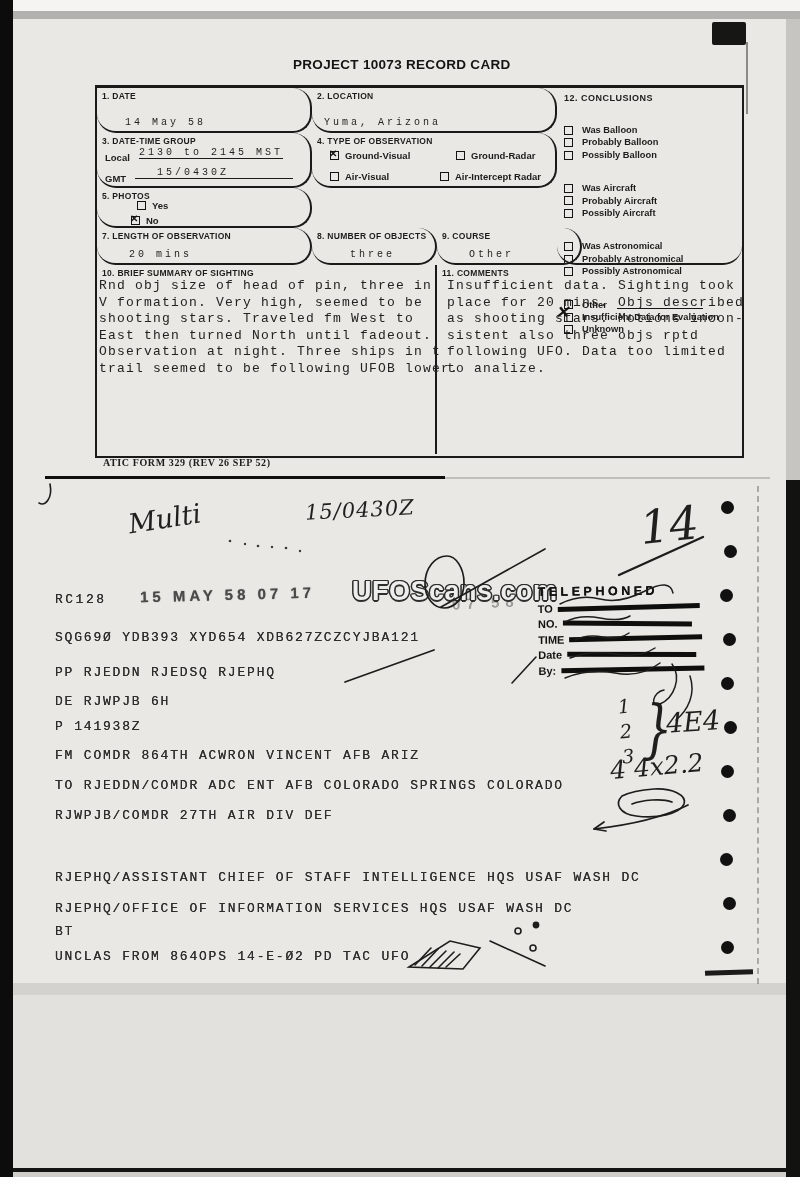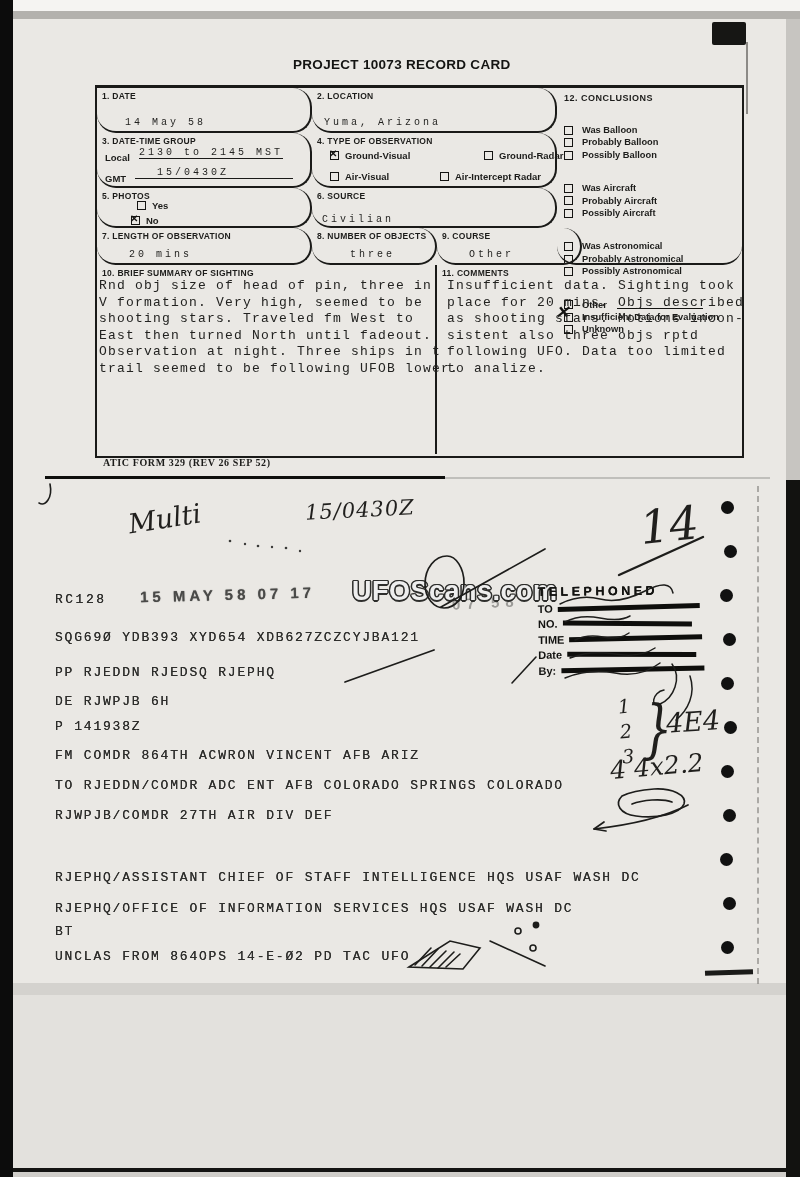--- a/index.html
+++ b/index.html
@@ -176,21 +176,21 @@
       <div style="position:absolute;left:8px;top:40px;font-size:9.5px;font-weight:bold;">GMT</div>
       <div class="fvalue mono uline" style="left:38px;top:34px;width:158px;padding-left:22px;box-sizing:border-box;">15/0430Z</div>
     </div>
 
     <div class="cell br bb" style="left:215px;top:45px;width:245px;height:55px;">
       <div class="flabel">4. TYPE OF OBSERVATION</div>
       <div class="opt" style="left:18px;top:17px;">
           <span class="cb checked"></span>
           <span>Ground-Visual</span>
         </div>
-      <div class="opt" style="left:140px;top:17px;padding-left:32px;">
+      <div class="opt" style="left:112px;top:17px;padding-left:32px;">
           <span class="cb"></span>
           <span>Ground-Radar</span>
         </div>
       <div class="opt" style="left:18px;top:38px;">
           <span class="cb"></span>
           <span>Air-Visual</span>
         </div>
       <div class="opt" style="left:128px;top:38px;">
           <span class="cb"></span>
           <span>Air-Intercept Radar</span>
@@ -202,24 +202,20 @@
       <div class="opt" style="left:40px;top:12px;">
           <span class="cb"></span>
           <span>Yes</span>
         </div>
       <div class="opt" style="left:34px;top:27px;">
           <span class="cb checked"></span>
           <span>No</span>
         </div>
     </div>
 
-    <div class="cell br bb" style="left:215px;top:100px;width:245px;height:40px;">
-      <div class="flabel">6. SOURCE</div>
-      <div class="fvalue mono" style="left:10px;bottom:1px;">Civilian</div>
-    </div>
 
     <div class="cell br bb" style="left:0;top:140px;width:215px;height:37px;">
       <div class="flabel">7. LENGTH OF OBSERVATION</div>
       <div class="fvalue mono" style="left:32px;bottom:3px;">20 mins</div>
     </div>
 
     <div class="cell br bb" style="left:215px;top:140px;width:125px;height:37px;">
       <div class="flabel">8. NUMBER OF OBJECTS</div>
       <div class="fvalue mono" style="left:38px;bottom:3px;">three</div>
     </div>

